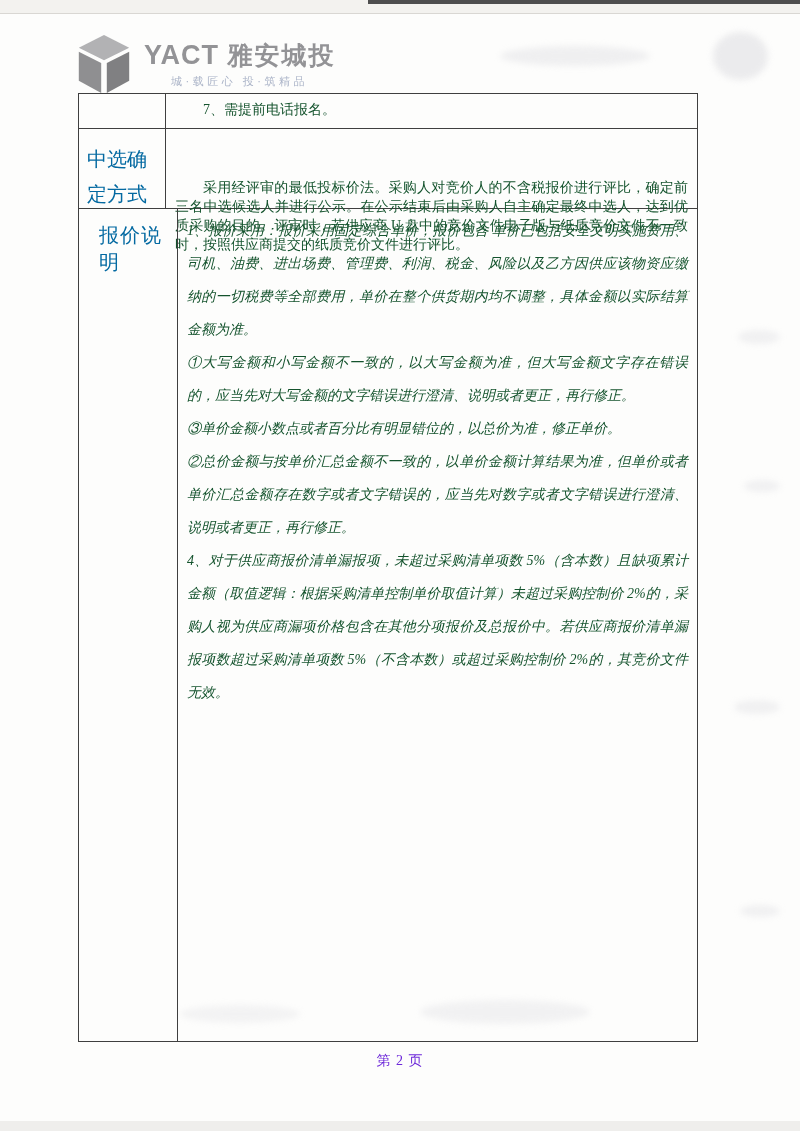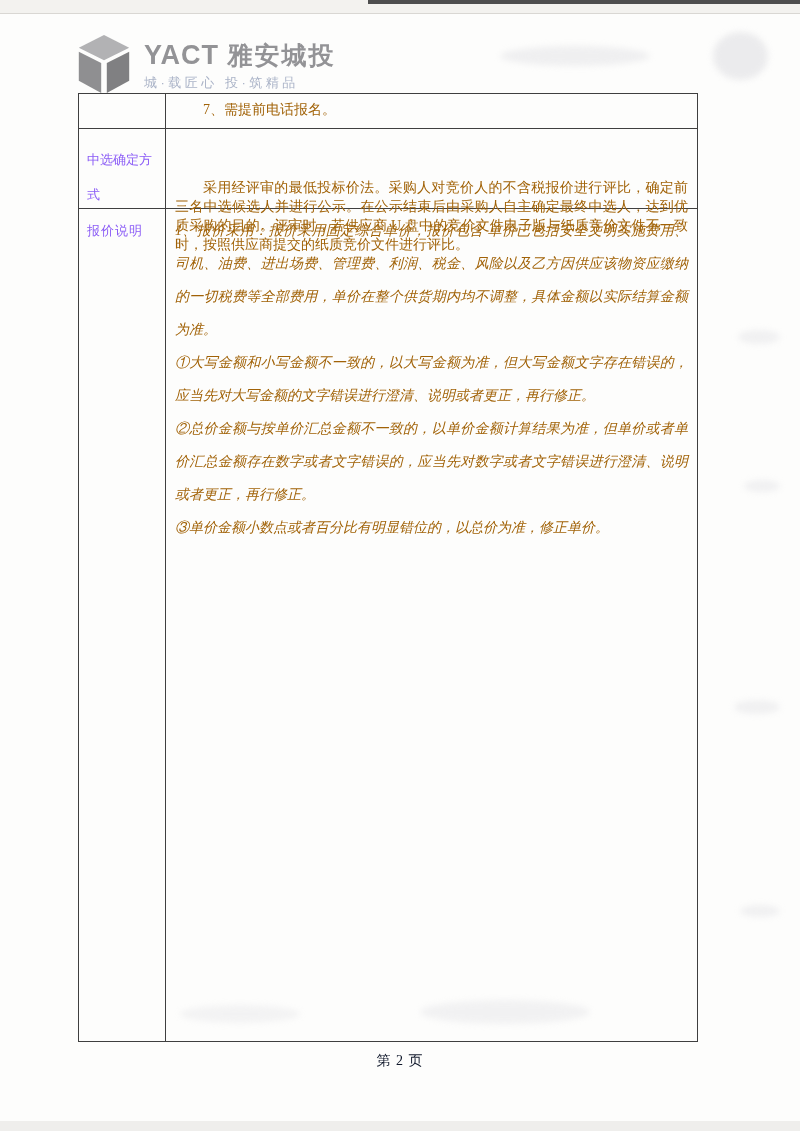--- a/index.html
+++ b/index.html
@@ -24,54 +24,54 @@
   .sm6{left:740px;top:905px;width:40px;height:12px;opacity:.5;}
   .sm7{left:420px;top:1000px;width:170px;height:24px;opacity:.45;}
   .sm8{left:180px;top:1005px;width:120px;height:18px;opacity:.4;}
   .bottom-strip{position:absolute;left:0;bottom:0;width:800px;height:10px;background:#efeeec;}
   
   .logo{position:absolute;left:76px;top:34px;display:flex;align-items:flex-start;}
   .cube{width:56px;height:60px;}
   .logo-text{margin-left:12px;font-family:"Liberation Sans","DejaVu Sans",sans-serif;}
   .brand-line{font-size:27px;font-weight:bold;color:#939396;letter-spacing:1px;line-height:30px;margin-top:6px;white-space:nowrap;}
   .brand-line .cn{font-size:25px;letter-spacing:2px;}
-  .slogan{font-size:13px;color:#aab3c7;letter-spacing:3.5px;margin-top:4px;white-space:nowrap;}
+  .slogan{font-size:11px;color:#aab3c7;letter-spacing:3.5px;margin-top:4px;white-space:nowrap;margin-left:27px;}
   
   .doc-table{
     position:absolute;left:78px;top:93px;width:620px;
     border:1.5px solid #3f3f3f;
     box-sizing:border-box;
     background:transparent;
   }
   .trow{display:flex;border-bottom:1.5px solid #3f3f3f;}
   .trow:last-child{border-bottom:none;}
   .cell-label{
     width:87px;flex:0 0 87px;border-right:1.5px solid #3f3f3f;
     box-sizing:border-box;padding:0 8px;
-    font-size:13px;color:#8b5cf6;
+    font-size:20px;color:#0369a1;
   }
   .cell-content{
     flex:1;box-sizing:border-box;padding:0 9px;
-    font-size:14px;color:#a16207;
+    font-size:14px;color:#14532d;
     text-align:justify;
   }
   .row-1{height:34px;}
   .row-1 .cell-content{line-height:32px;text-indent:2em;text-align:left;}
   .row-2{height:79px;}
   .row-2 .cell-label{padding-top:13px;line-height:35px;}
   .row-2 .cell-content{padding-top:5px;line-height:19px;margin-top:44px;}
   .row-2 .cell-content p{margin:0;text-indent:2em;}
   .row-3{height:832px;}
-  .row-3 .cell-label{padding-top:13px;letter-spacing:1px;}
+  .row-3 .cell-label{padding-top:13px;letter-spacing:1px;margin-left:12px;}
   .row-3 .cell-content{padding-top:5px;line-height:33px;}
   .row-3 .cell-content p{margin:0;font-style:italic;}
   
   .footer{
     position:absolute;left:0;top:1052px;width:800px;
-    text-align:center;font-size:14px;color:#0f172a;letter-spacing:1px;
+    text-align:center;font-size:14px;color:#6d28d9;letter-spacing:1px;
   }
 </style>
 </head>
 <body>
 
 <div class="page">
 
   <div class="top-strip"></div>
   <div class="top-dark-bar"></div>
   <div class="smudge sm1"></div>
@@ -111,22 +111,23 @@
       <div class="cell-content">
         <p>采用经评审的最低投标价法。采购人对竞价人的不含税报价进行评比，确定前三名中选候选人并进行公示。在公示结束后由采购人自主确定最终中选人，达到优质采购的目的。评审时，若供应商 U 盘中的竞价文件电子版与纸质竞价文件不一致时，按照供应商提交的纸质竞价文件进行评比。</p>
       </div>
     </div>
 
     <div class="trow row-3">
       <div class="cell-label">报价说明</div>
       <div class="cell-content">
         <p>1、报价采用：报价采用固定综合单价，报价包含 单价已包括安全文明实施费用、司机、油费、进出场费、管理费、利润、税金、风险以及乙方因供应该物资应缴纳的一切税费等全部费用，单价在整个供货期内均不调整，具体金额以实际结算金额为准。</p>
         <p>①大写金额和小写金额不一致的，以大写金额为准，但大写金额文字存在错误的，应当先对大写金额的文字错误进行澄清、说明或者更正，再行修正。</p>
+        <p>③单价金额小数点或者百分比有明显错位的，以总价为准，修正单价。</p>
         <p>②总价金额与按单价汇总金额不一致的，以单价金额计算结果为准，但单价或者单价汇总金额存在数字或者文字错误的，应当先对数字或者文字错误进行澄清、说明或者更正，再行修正。</p>
-        <p>③单价金额小数点或者百分比有明显错位的，以总价为准，修正单价。</p>
+        <p>4、对于供应商报价清单漏报项，未超过采购清单项数 5%（含本数）且缺项累计金额（取值逻辑：根据采购清单控制单价取值计算）未超过采购控制价 2%的，采购人视为供应商漏项价格包含在其他分项报价及总报价中。若供应商报价清单漏报项数超过采购清单项数 5%（不含本数）或超过采购控制价 2%的，其竞价文件无效。</p>
       </div>
     </div>
 
   </div>
 
   <div class="footer">第 2 页</div>
 
 </div>
 
 </body></html>

